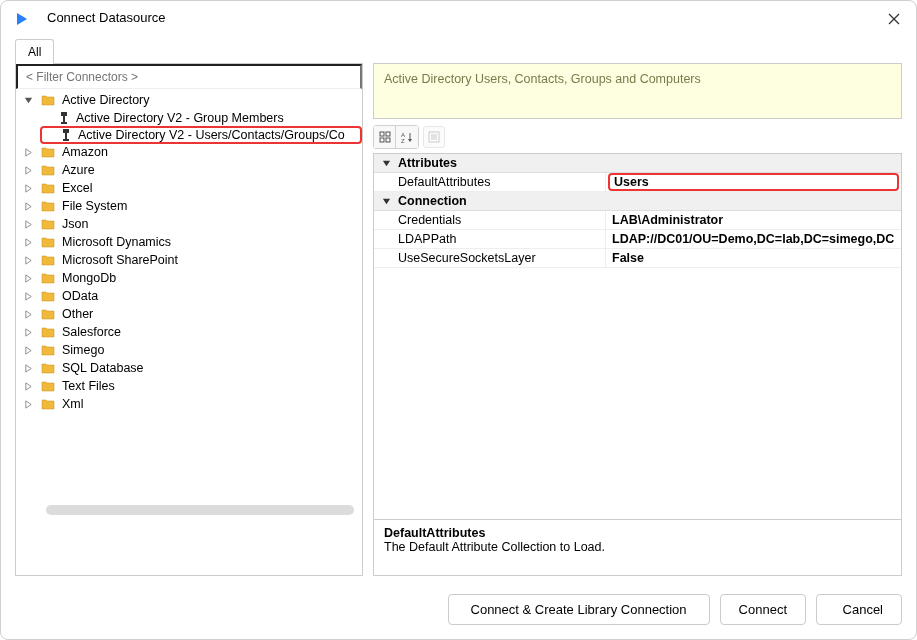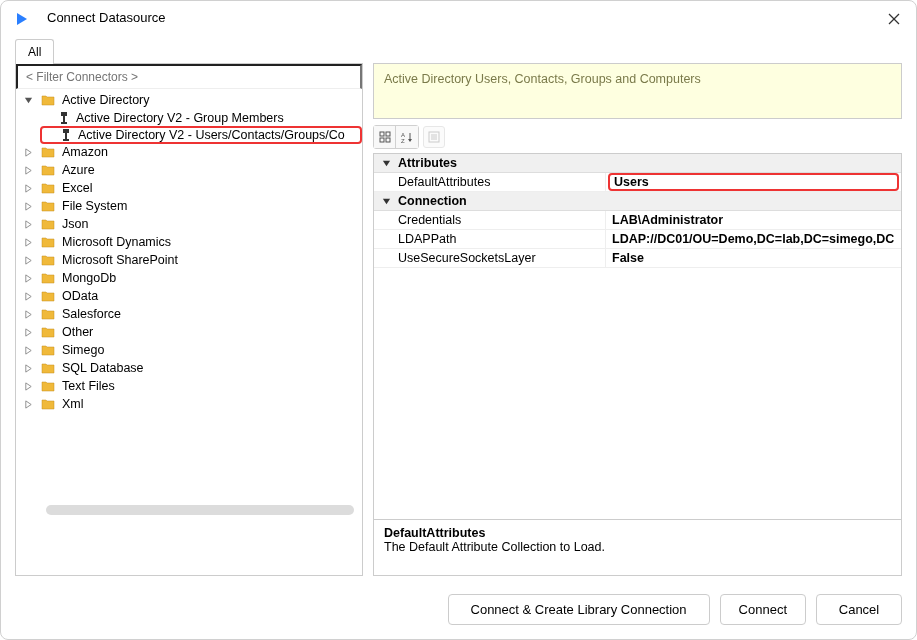--- a/index.html
+++ b/index.html
@@ -139,20 +139,21 @@
   .prop-help .title { font-weight: bold; }
   .button-bar {
     display: flex; justify-content: flex-end; gap: 10px;
     padding-top: 8px;
   }
   .btn {
     min-width: 86px; padding: 7px 18px;
     border: 1px solid #ccc; border-radius: 4px;
     background: #fff; font-size: 13px;
     cursor: pointer;
+    text-align: right;
   }
   .btn.wide { padding: 7px 22px; }
   
   .hscroll-hint {
     height: 10px; margin: 2px 8px 4px 30px;
     background: #dcdcdc; border-radius: 5px;
   }
 </style>
 </head>
 <body>
@@ -372,36 +373,36 @@
                       <span class="expander">
                         <svg width="9" height="9" viewBox="0 0 10 10">
                           <polygon points="2,1 8,5 2,9" fill="none" stroke="#888" stroke-width="1"></polygon>
                         </svg>
                       </span>
                       <span class="folder-icon">
                         <svg width="14" height="12" viewBox="0 0 14 12">
                           <path d="M1 2h4l1 1h7v8H1z" fill="#f0b93a" stroke="#c78f1d" stroke-width="0.5"></path>
                         </svg>
                       </span>
+                      <span>Other</span>
+                    </div>
+                  </li>
+                <li>
+                    <div class="tree-row">
+                      <span class="expander">
+                        <svg width="9" height="9" viewBox="0 0 10 10">
+                          <polygon points="2,1 8,5 2,9" fill="none" stroke="#888" stroke-width="1"></polygon>
+                        </svg>
+                      </span>
+                      <span class="folder-icon">
+                        <svg width="14" height="12" viewBox="0 0 14 12">
+                          <path d="M1 2h4l1 1h7v8H1z" fill="#f0b93a" stroke="#c78f1d" stroke-width="0.5"></path>
+                        </svg>
+                      </span>
                       <span>Salesforce</span>
-                    </div>
-                  </li>
-                <li>
-                    <div class="tree-row">
-                      <span class="expander">
-                        <svg width="9" height="9" viewBox="0 0 10 10">
-                          <polygon points="2,1 8,5 2,9" fill="none" stroke="#888" stroke-width="1"></polygon>
-                        </svg>
-                      </span>
-                      <span class="folder-icon">
-                        <svg width="14" height="12" viewBox="0 0 14 12">
-                          <path d="M1 2h4l1 1h7v8H1z" fill="#f0b93a" stroke="#c78f1d" stroke-width="0.5"></path>
-                        </svg>
-                      </span>
-                      <span>Other</span>
                     </div>
                   </li>
                 <li>
                     <div class="tree-row">
                       <span class="expander">
                         <svg width="9" height="9" viewBox="0 0 10 10">
                           <polygon points="2,1 8,5 2,9" fill="none" stroke="#888" stroke-width="1"></polygon>
                         </svg>
                       </span>
                       <span class="folder-icon">

